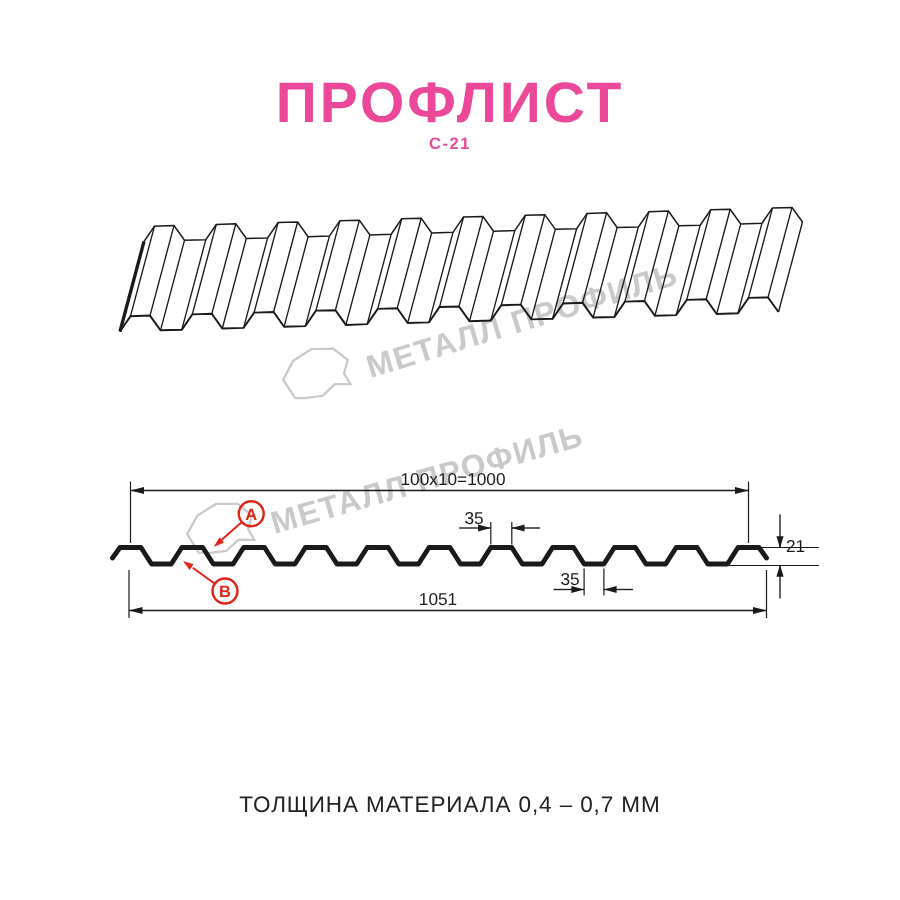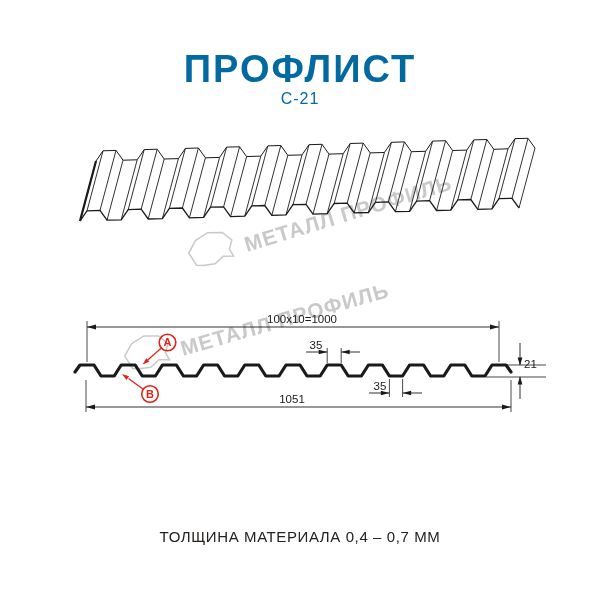--- a/index.html
+++ b/index.html
@@ -1,20 +1,20 @@
 <!DOCTYPE html>
 <html><head>
 <meta charset="utf-8">
 <style>
   html,body{margin:0;padding:0;background:#fff;}
   #page{position:relative;width:600px;height:600px;background:#fff;overflow:hidden;
         font-family:"Liberation Sans",sans-serif;}
-  .ttl{position:absolute;left:0;width:600px;text-align:center;color:#0369a1;}
+  .ttl{position:absolute;left:0;width:600px;text-align:center;color:#ec4899;}
   #title{top:48px;font-size:38px;font-weight:700;letter-spacing:2px;}
-  #subtitle{top:90px;font-size:16px;font-weight:400;letter-spacing:1px;}
+  #subtitle{top:90px;font-size:11px;font-weight:700;letter-spacing:1px;}
   #footerNote{top:528px;font-size:15px;font-weight:400;letter-spacing:.6px;color:#24211f;}
   svg{position:absolute;left:0;top:0;}
   .ln{stroke:var(--line);fill:none;}
   .w08{stroke-width:.8}.w09{stroke-width:.9}.w1{stroke-width:1}.w13{stroke-width:1.3}
   .w22{stroke-width:2.2}.w32{stroke-width:3.2;stroke-linejoin:round;stroke-linecap:round}
   .blk{fill:var(--line);stroke:none}
   .red{stroke:var(--red);fill:none}
   .redfill{fill:var(--red);stroke:none}
   .wmk{stroke:var(--wm);fill:none;stroke-width:1.5}
   text.dim{fill:var(--line);font-size:11.5px;font-family:"Liberation Sans",sans-serif;}

